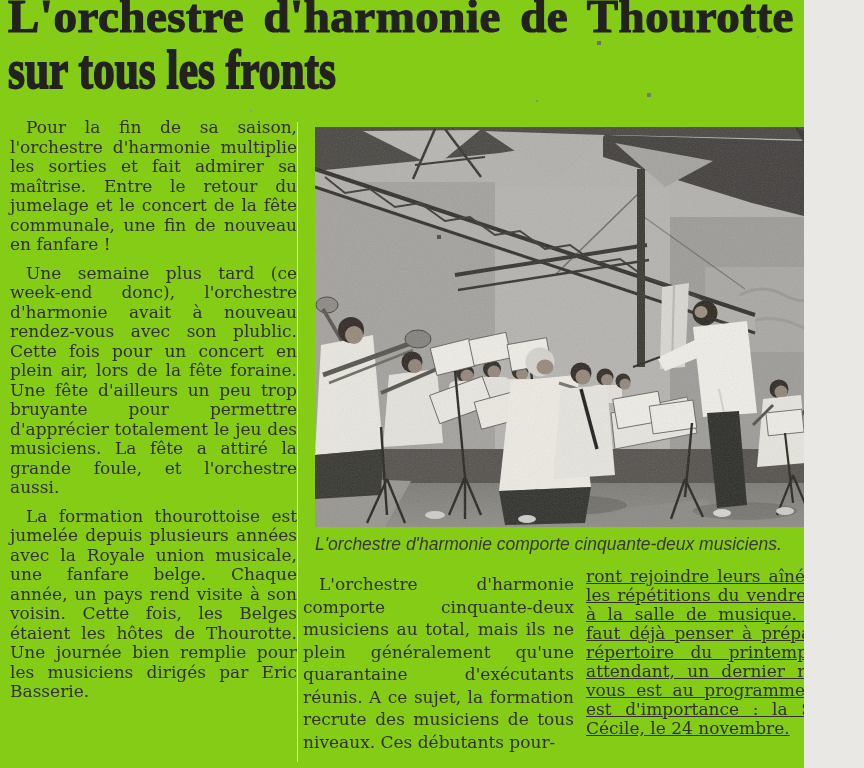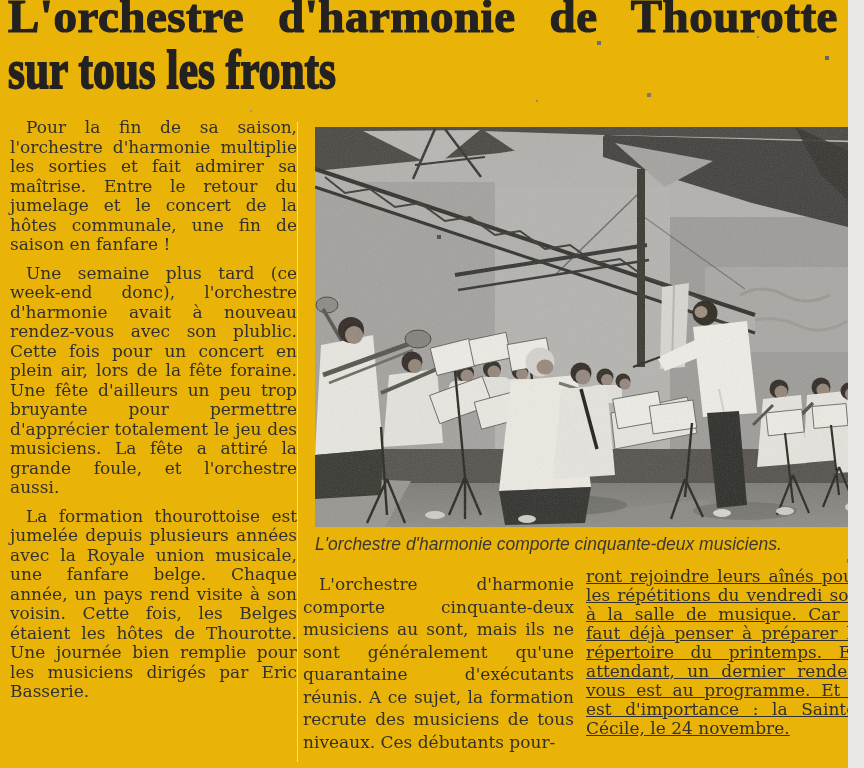--- a/index.html
+++ b/index.html
@@ -1,23 +1,22 @@
 <!DOCTYPE html>
 <html lang="fr"><head>
 <meta charset="utf-8">
 <style>
   html,body{margin:0;padding:0;background:#e9e8e5;}
   .page{
     position:relative;
     width:804px;height:768px;
-    background:#eab308;
+    background:#84cc16;
     overflow:hidden;
     color:#34322e;
     font-family:"DejaVu Serif",serif;
-    padding-left:44px;
   }
   
   .hl-wrap{position:absolute;left:8px;right:10px;top:0;color:#242220;}
   .hl1-clip{height:37px;overflow:hidden;}
   .hl1{
     font-family:"Liberation Serif",serif;font-weight:700;
     font-size:47px;line-height:64px;margin-top:-16px;
     text-align:justify;text-align-last:justify;
     -webkit-text-stroke:1.2px #242220;
     white-space:nowrap;letter-spacing:.5px;
@@ -64,21 +63,21 @@
 <div class="page">
 
   <header class="hl-wrap">
     <div class="hl1-clip">
       <div class="hl1">L'orchestre d'harmonie de Thourotte</div>
     </div>
     <div class="hl2">sur tous les fronts</div>
   </header>
 
   <section class="bodycol left-col">
-    <p>Pour la fin de sa saison, l'orchestre d'harmonie multiplie les sorties et fait admirer sa maîtrise. Entre le retour du jumelage et le concert de la hôtes communale, une fin de saison en fanfare !</p>
+    <p>Pour la fin de sa saison, l'orchestre d'harmonie multiplie les sorties et fait admirer sa maîtrise. Entre le retour du jumelage et le concert de la fête communale, une fin de nouveau en fanfare !</p>
     <p>Une semaine plus tard (ce week-end donc), l'orchestre d'harmonie avait à nouveau rendez-vous avec son plublic. Cette fois pour un concert en plein air, lors de la fête foraine. Une fête d'ailleurs un peu trop bruyante pour permettre d'apprécier totalement le jeu des musiciens. La fête a attiré la grande foule, et l'orchestre aussi.</p>
     <p>La formation thourottoise est jumelée depuis plusieurs années avec la Royale union musicale, une fanfare belge. Chaque année, un pays rend visite à son voisin. Cette fois, les Belges étaient les hôtes de Thourotte. Une journée bien remplie pour les musiciens dirigés par Eric Basserie.</p>
   </section>
 
   <div class="col-rule"></div>
 
   <figure class="photo-fig">
     <svg viewBox="0 0 557 400" preserveAspectRatio="none" role="img">
       <defs>
         <filter id="grain" x="0" y="0" width="100%" height="100%">
@@ -231,21 +230,21 @@
         <ellipse cx="470" cy="384" rx="9" ry="4" fill="#cfcdc7"></ellipse>
         <ellipse cx="540" cy="380" rx="10" ry="5" fill="#d3d1cb"></ellipse>
       </g>
 
       <rect width="557" height="400" filter="url(#grain)" opacity=".2"></rect>
     </svg>
     <figcaption class="caption">L'orchestre d'harmonie comporte cinquante-deux musiciens.</figcaption>
   </figure>
 
   <section class="bodycol mid-col">
-    <p>L'orchestre d'harmonie comporte cinquante-deux musiciens au sont, mais ils ne sont généralement qu'une quarantaine d'exécutants réunis. A ce sujet, la formation recrute des musiciens de tous niveaux. Ces débutants pour-</p>
+    <p>L'orchestre d'harmonie comporte cinquante-deux musiciens au total, mais ils ne plein généralement qu'une quarantaine d'exécutants réunis. A ce sujet, la formation recrute des musiciens de tous niveaux. Ces débutants pour-</p>
   </section>
 
   <section class="bodycol right-col">
     <p>ront rejoindre leurs aînés pour les répétitions du vendredi soir à la salle de musique. Car il faut déjà penser à préparer le répertoire du printemps. En attendant, un dernier rendez-vous est au programme. Et il est d'importance : la Sainte-Cécile, le 24 novembre.</p>
   </section>
 
   <div class="specks"></div>
 </div>
 
 </body></html>

